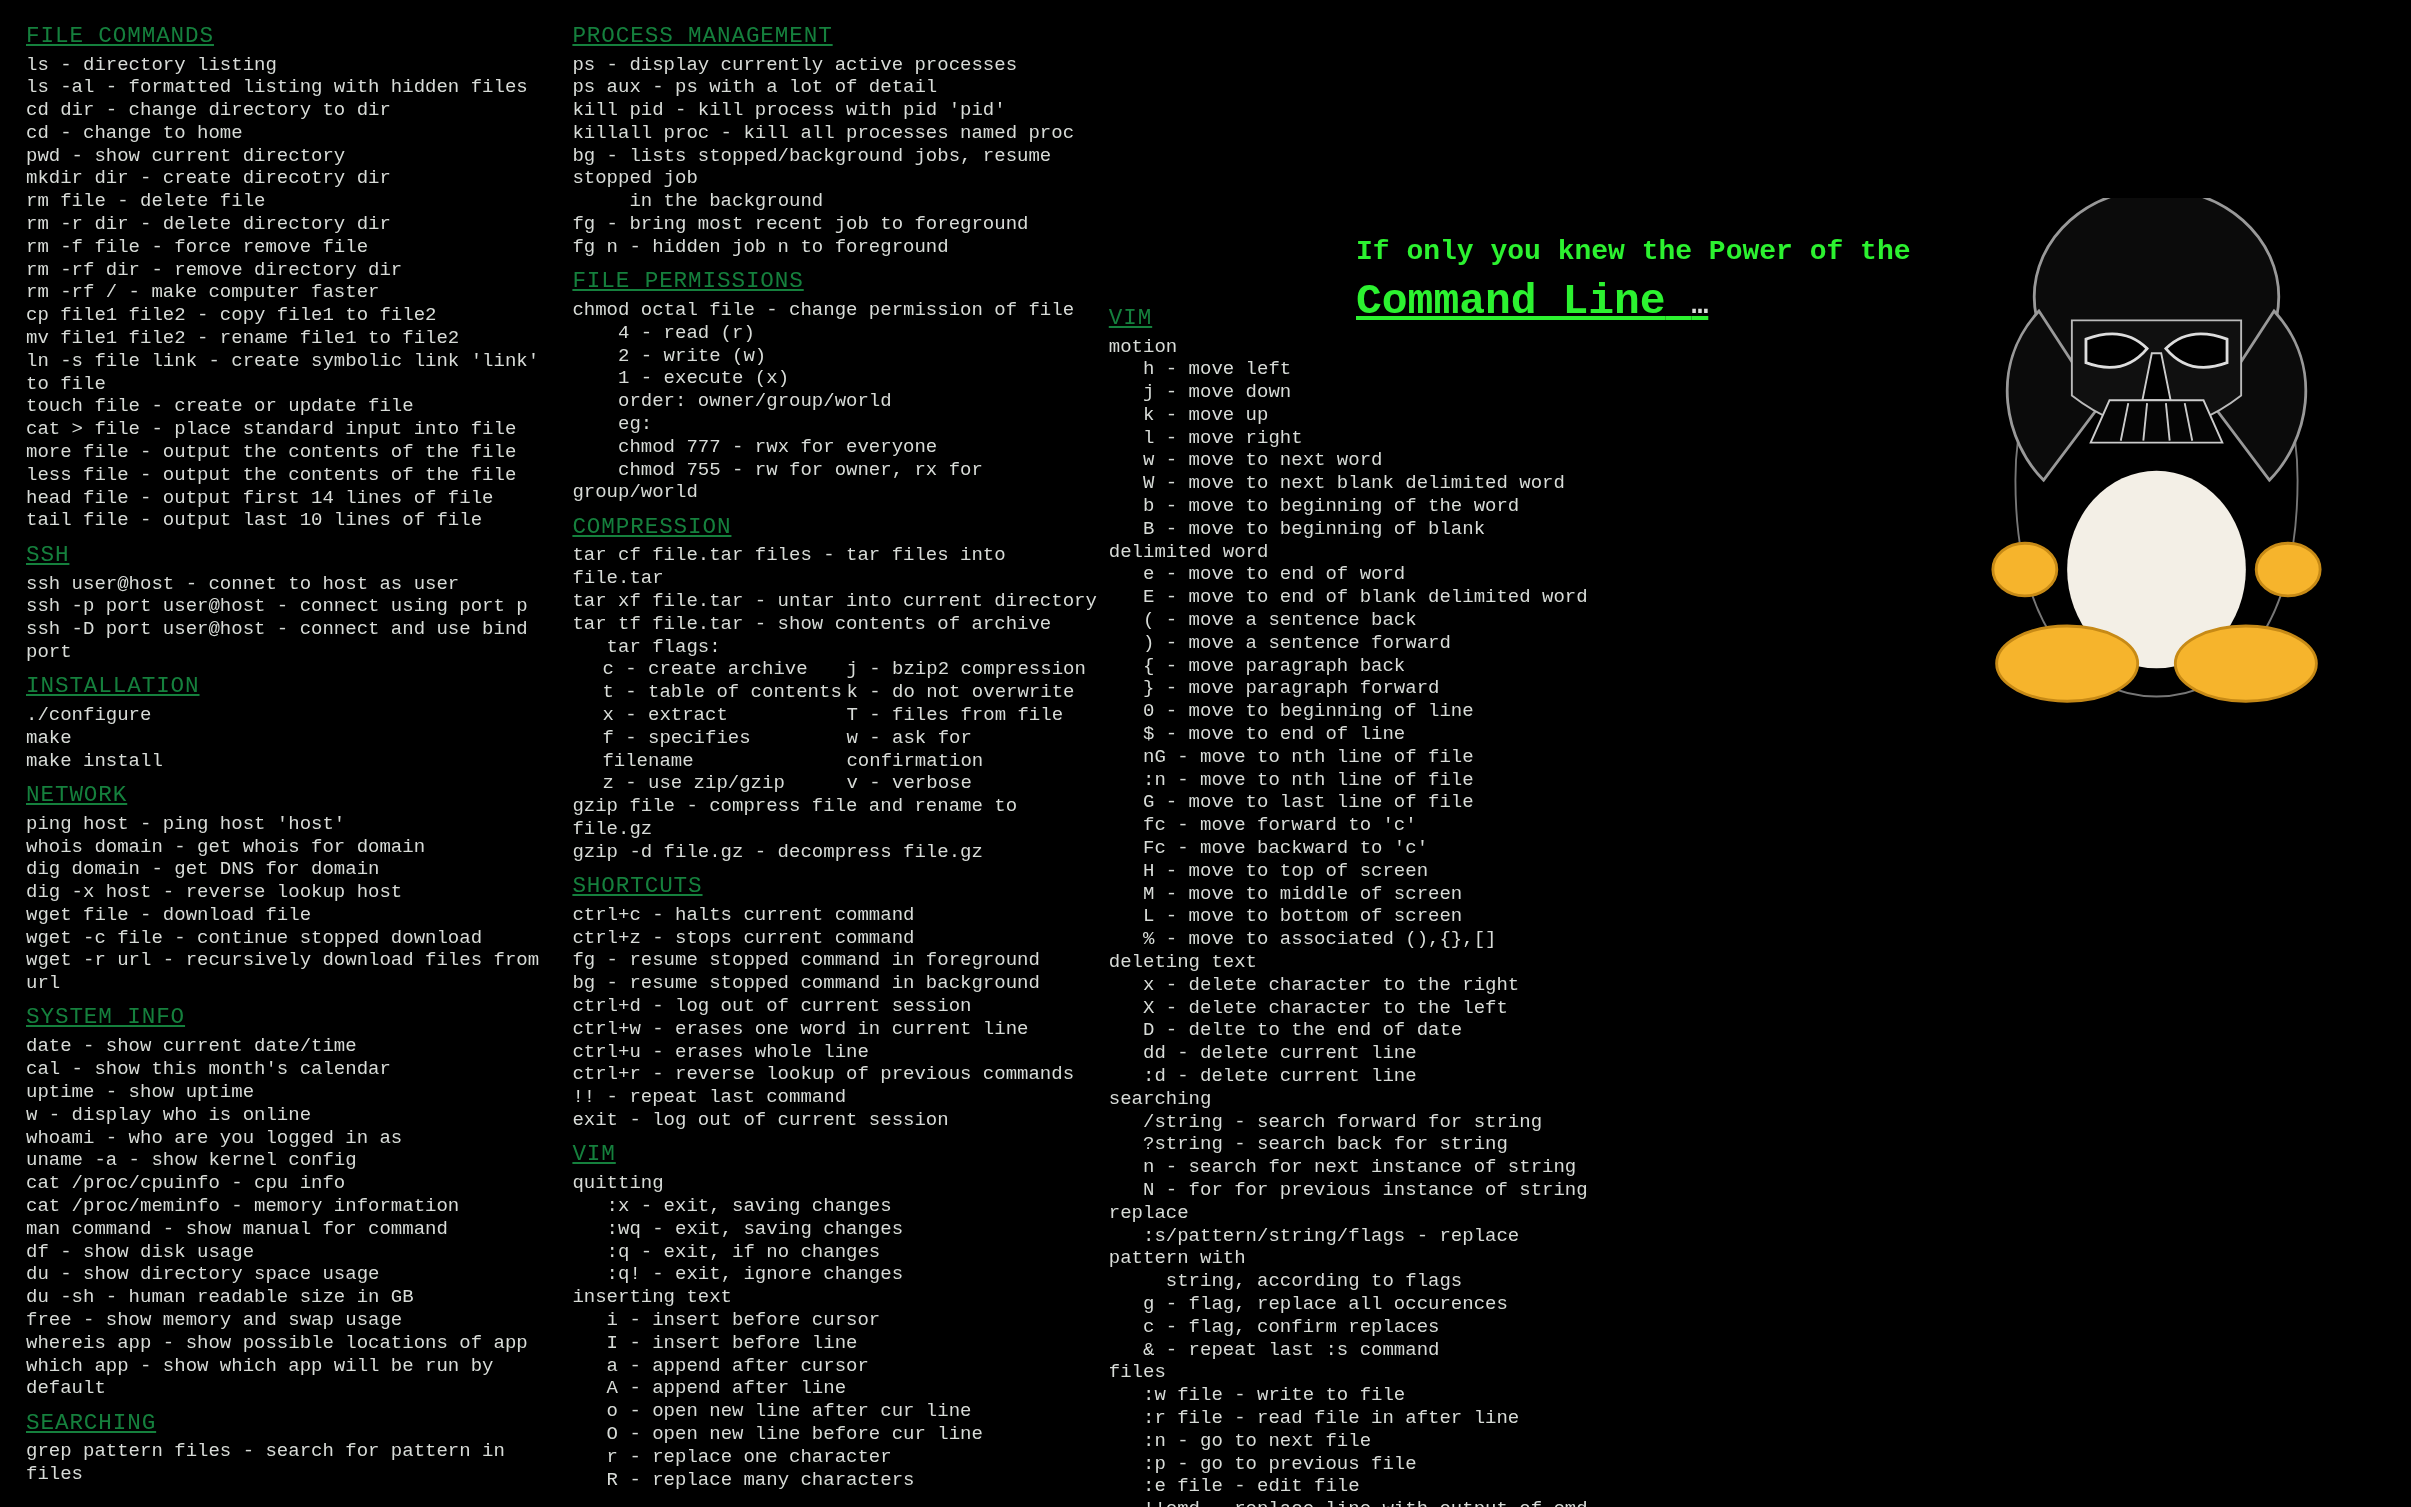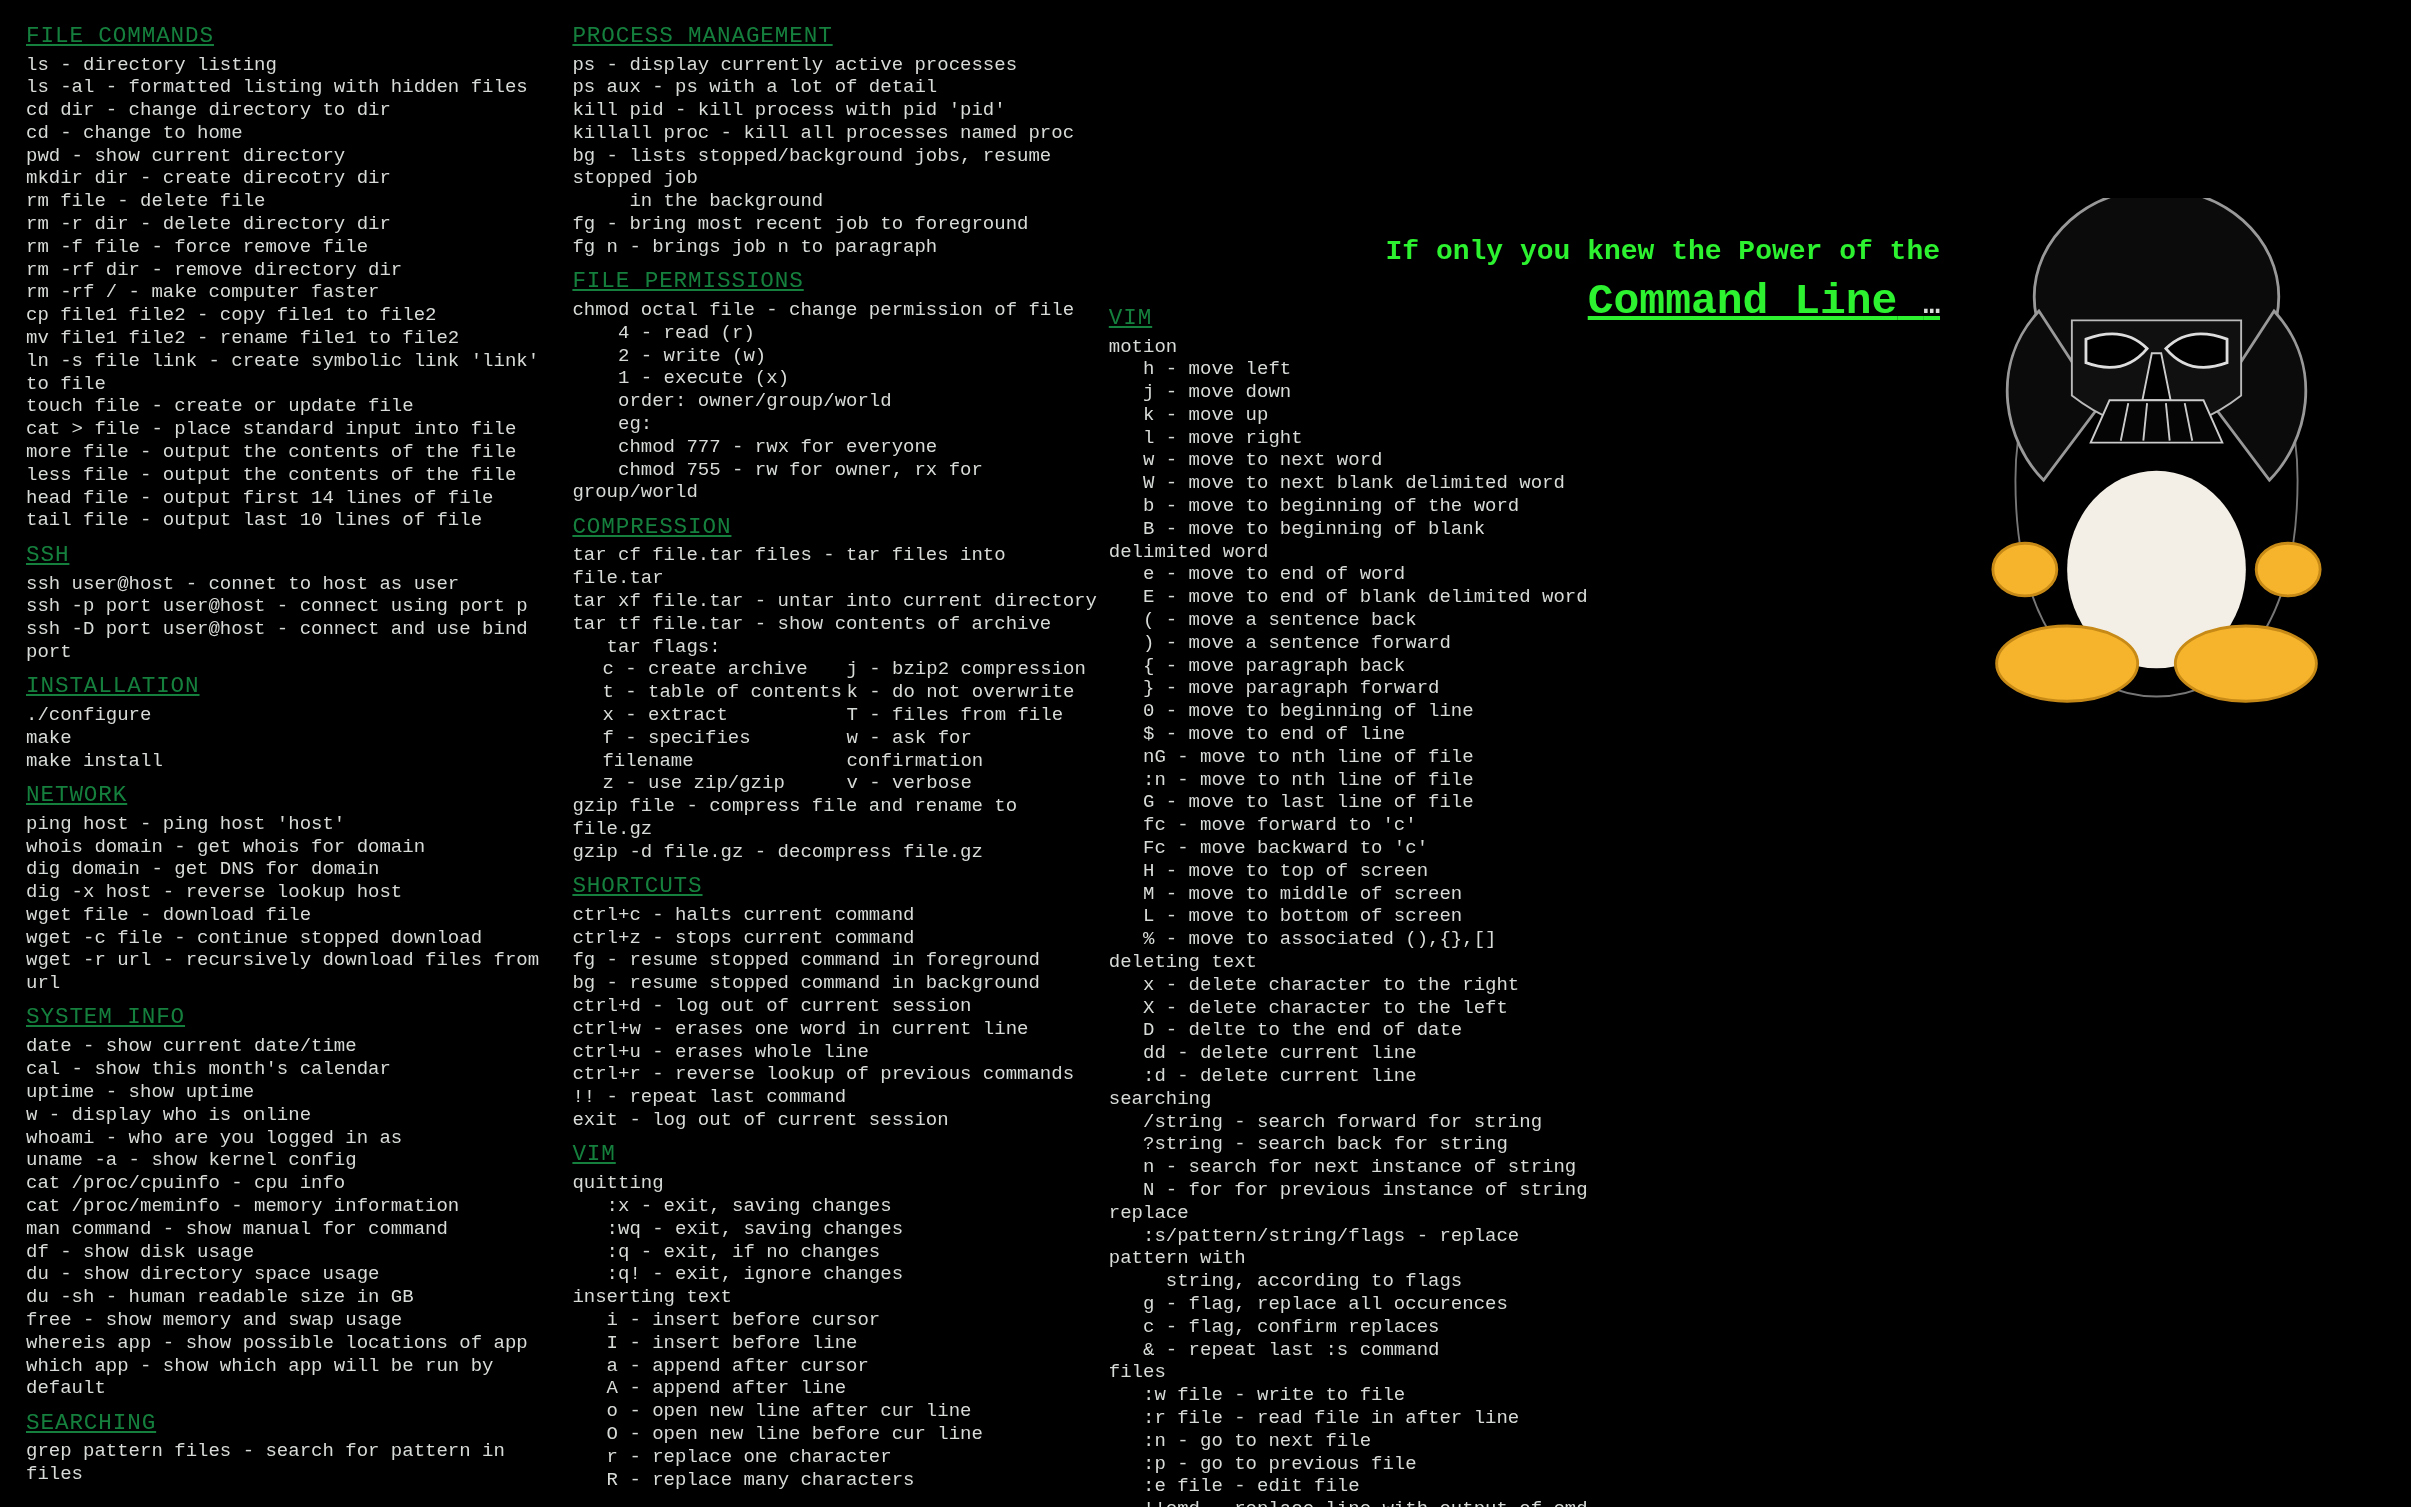--- a/index.html
+++ b/index.html
@@ -36,21 +36,21 @@
   .flags .colA { width: 264px; }
   .flags .colB { }
   .flags-indent { padding-left: 30px; }
   .tagline {
     position: absolute;
     top: 235px;
     left: 1356px;
     color: #2cf230;
     font-size: 28px;
     font-weight: bold;
-    text-align: right;
+    text-align: left;
     width: 584px;
   }
   .tagline .big {
     font-size: 43px;
     display: block;
     margin-top: 7.5px;
     text-decoration: underline;
   }
   .dots { color: #d8dcd8; font-size: 28px; }
   .mascot {
@@ -135,21 +135,21 @@
   <div class="col col2" id="col2">
       <div class="section">
         <div class="section-title">PROCESS MANAGEMENT</div>
         <div class="line">ps - display currently active processes</div>
         <div class="line">ps aux - ps with a lot of detail</div>
         <div class="line">kill pid - kill process with pid 'pid'</div>
         <div class="line">killall proc - kill all processes named proc</div>
         <div class="line">bg - lists stopped/background jobs, resume stopped job</div>
         <div class="line">     in the background</div>
         <div class="line">fg - bring most recent job to foreground</div>
-        <div class="line">fg n - brings job n to paragraph</div>
+        <div class="line">fg n - hidden job n to foreground</div>
       </div>
       <div class="section">
         <div class="section-title">FILE PERMISSIONS</div>
         <div class="line">chmod octal file - change permission of file</div>
         <div class="line"></div>
         <div class="line">    4 - read (r)</div>
         <div class="line">    2 - write (w)</div>
         <div class="line">    1 - execute (x)</div>
         <div class="line"></div>
         <div class="line">    order: owner/group/world</div>

